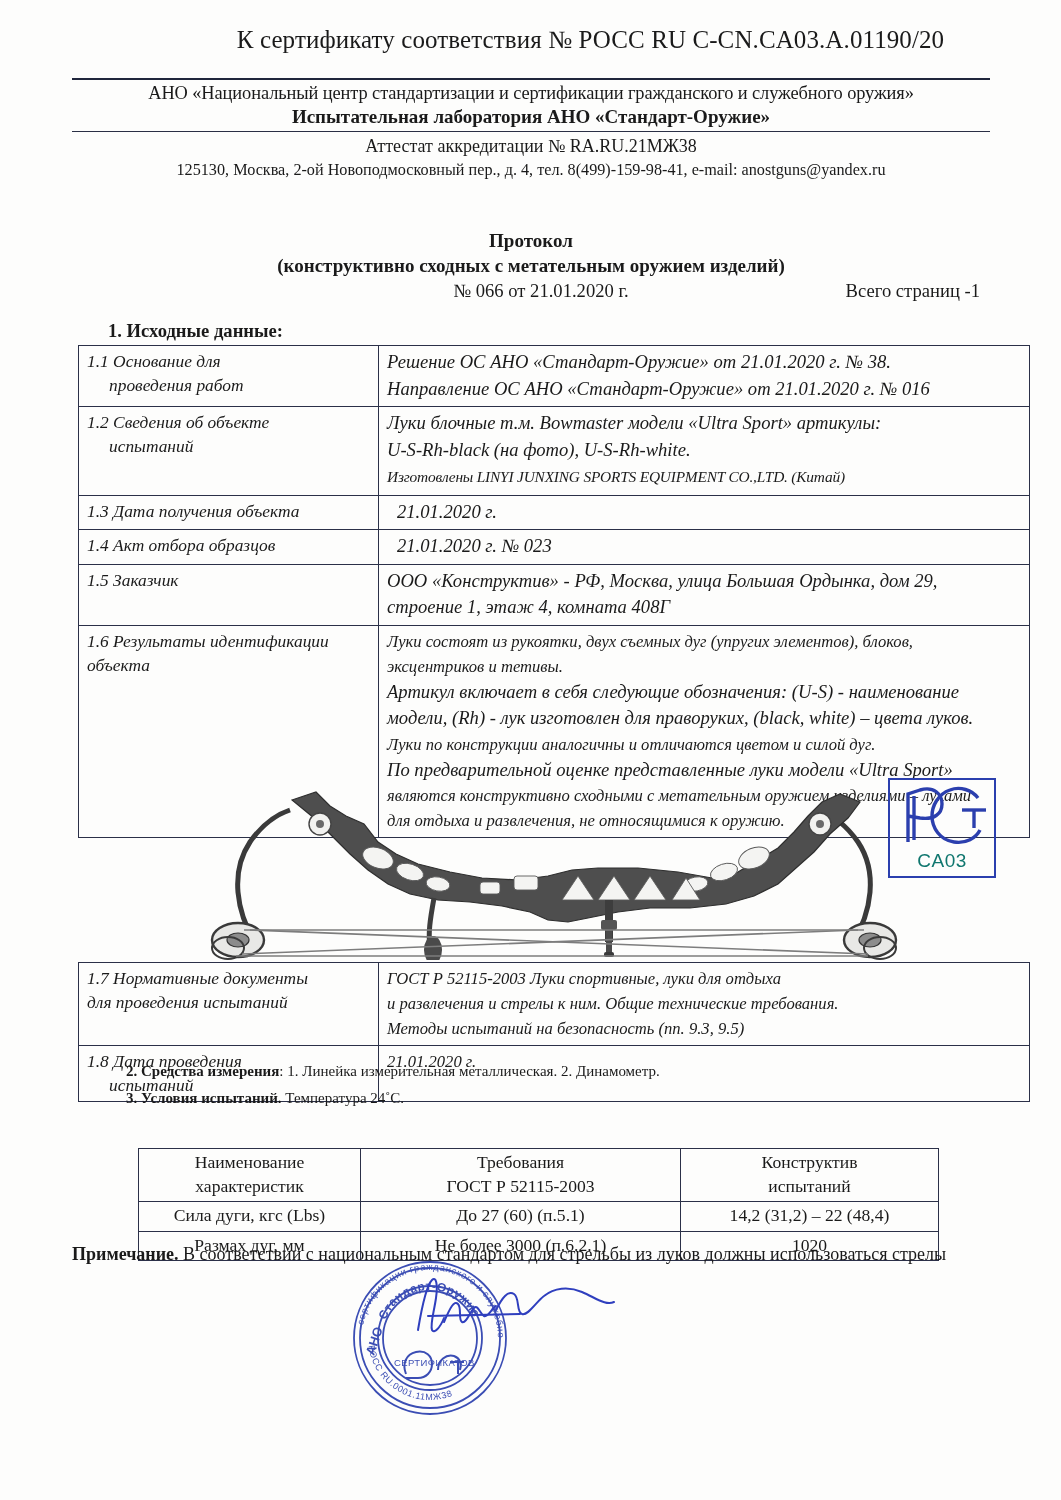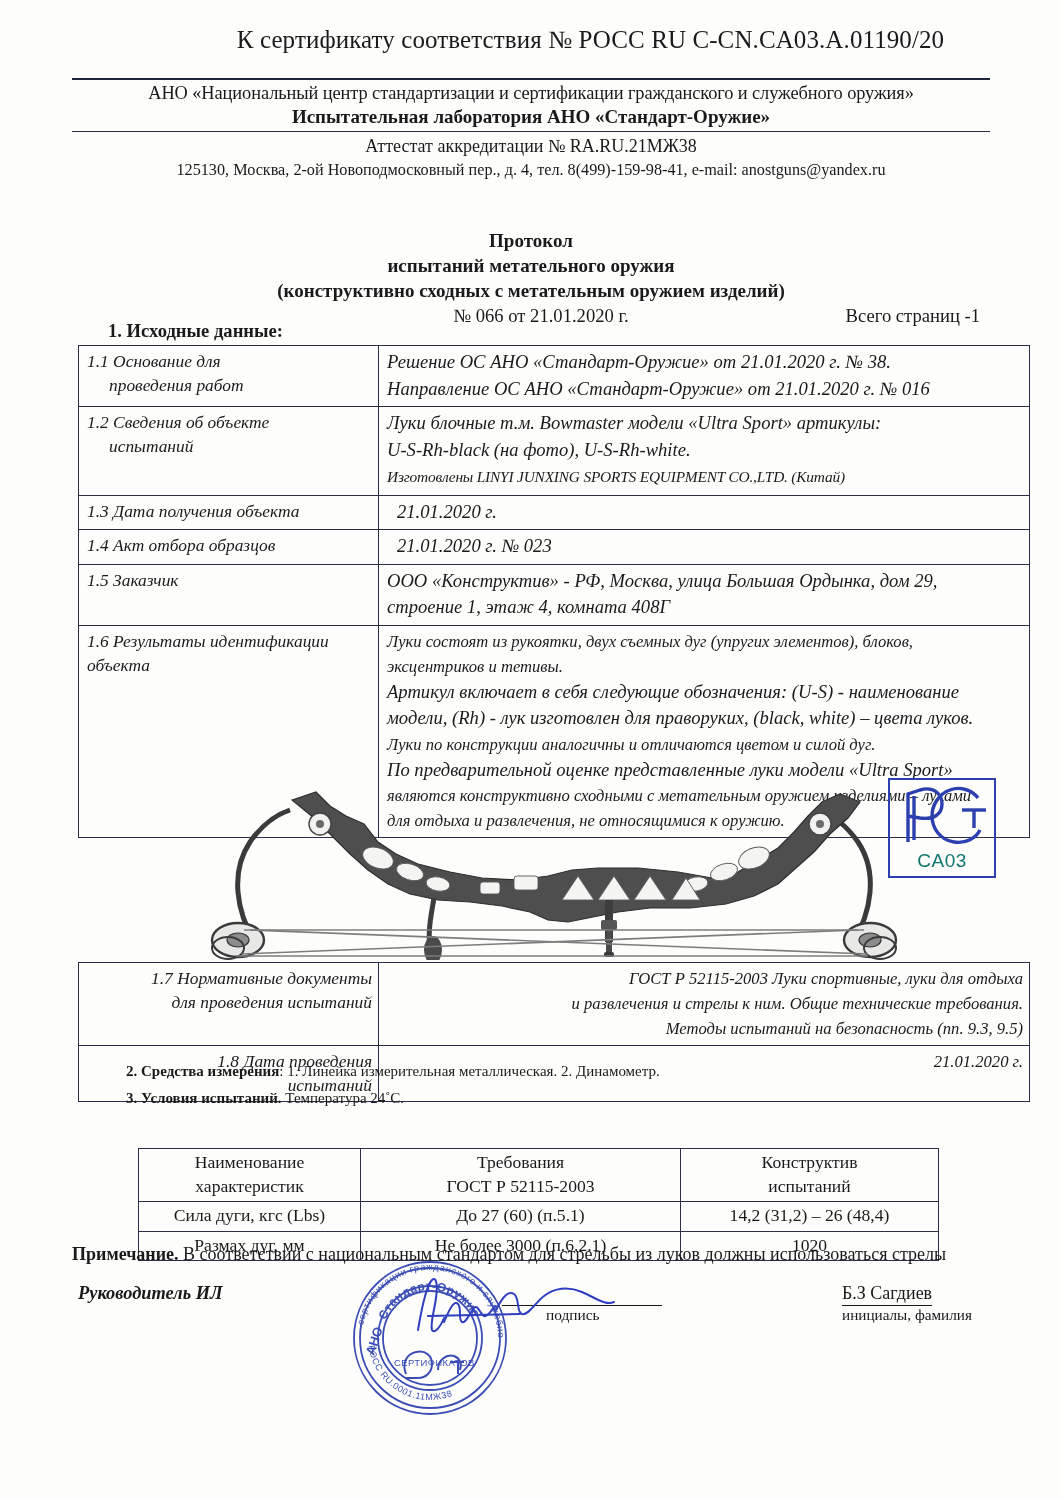--- a/index.html
+++ b/index.html
@@ -166,21 +166,20 @@
     font-family: "Liberation Sans", sans-serif;
     letter-spacing: 0.5px;
   }
 
   
   .tbl-low {
     position: absolute;
     top: 962px;
     left: 78px;
     width: 952px;
-    text-align: right;
   }
   .c-label2 { width: 300px; }
 
   
   .sec-lines {
     position: absolute;
     top: 1058px;
     left: 78px;
     width: 952px;
   }
@@ -299,21 +298,20 @@
     <div class="rule"></div>
     <div class="hdr-org">АНО «Национальный центр стандартизации и сертификации гражданского и служебного оружия»</div>
     <div class="hdr-lab">Испытательная лаборатория АНО «Стандарт-Оружие»</div>
     <div class="rule thin"></div>
     <div class="hdr-attest">Аттестат аккредитации № RA.RU.21МЖ38</div>
     <div class="hdr-addr">125130,  Москва, 2-ой Новоподмосковный пер., д. 4,    тел. 8(499)-159-98-41, e-mail: anostguns@yandex.ru</div>
   </div>
 
   <div class="title-block">
     <div class="t1">Протокол</div>
-    <div class="t2">испытаний метательного оружия</div>
     <div class="t3">(конструктивно сходных  с метательным оружием изделий)</div>
     <div class="t4">
       <span>№  066    от 21.01.2020 г.</span>
       <span class="pages">Всего страниц -1</span>
     </div>
   </div>
   <div class="sec1">1. Исходные данные:</div>
 
   <div class="tbl-main">
     <table class="doc">
@@ -544,44 +542,37 @@
             <div>ГОСТ Р 52115-2003</div>
           </td>
           <td>
             <div>Конструктив</div>
             <div>испытаний</div>
           </td>
         </tr>
         <tr>
           <td class="lft">Сила дуги,  кгс (Lbs)</td>
           <td>До 27 (60) (п.5.1)</td>
-          <td>14,2 (31,2) – 26 (48,4)</td>
+          <td>14,2 (31,2) – 22 (48,4)</td>
         </tr>
         <tr>
           <td class="lft">Размах дуг, мм</td>
           <td>Не более 3000 (п.6.2.1)</td>
           <td>1020</td>
         </tr>
       </tbody>
     </table>
   </div>
 
   <div class="note">
     <div>
       <b>Примечание.</b><span>   В соответствии с национальным стандартом для стрельбы из луков должны использоваться  стрелы</span>
     </div>
   </div>
 
-  <div class="sig-row">
-    <div class="sig-title">Руководитель ИЛ</div>
-    <div class="sig-line"></div>
-    <div class="sig-cap">подпись</div>
-    <div class="sig-name">Б.З Сагдиев</div>
-    <div class="sig-subcap">инициалы, фамилия</div>
-  </div>
 
   <svg class="seal" viewBox="0 0 180 180">
     <defs>
       <path id="arcTop" d="M 22,90 A 68,68 0 0 1 158,90"></path>
       <path id="arcBot" d="M 28,90 A 62,62 0 0 0 152,90"></path>
       <path id="arcMid" d="M 42,90 A 48,48 0 0 1 138,90"></path>
     </defs>
     <g stroke="#2b3fae" fill="none" stroke-width="1.8">
       <circle cx="90" cy="90" r="76"></circle>
       <circle cx="90" cy="90" r="70"></circle>

